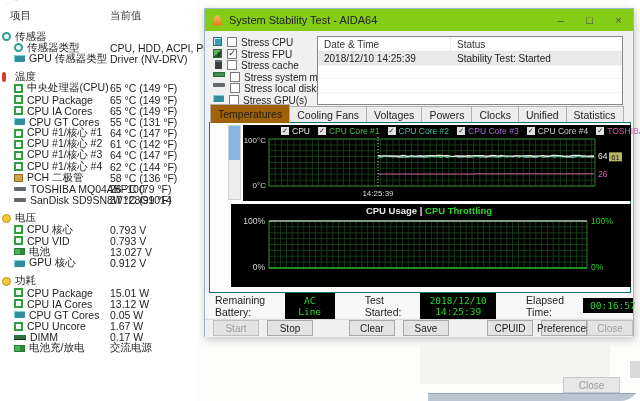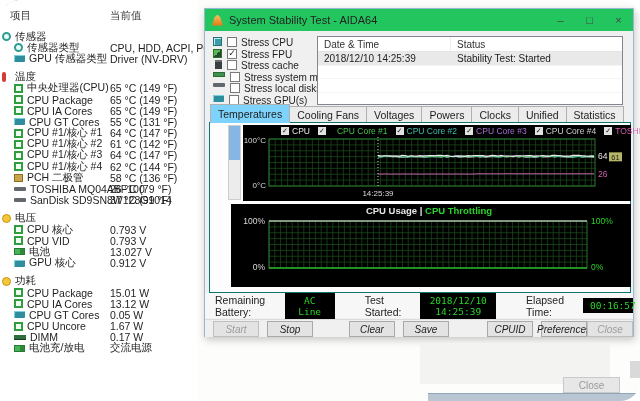--- a/index.html
+++ b/index.html
@@ -37,59 +37,59 @@
   .ic-fpu{width:9px;height:9px;background:linear-gradient(135deg,#57b956 50%,#29452c 50%);border:1px solid #2f6f2f;}
   .ic-cache{width:7px;height:9px;background:#3a3f44;margin-left:2px;box-shadow:inset 0 2px 0 #6a6f74;}
   .ic-memory{width:12px;height:5px;background:#3f8f4f;border:1px solid #2a6a35;}
 
   
   .cb{width:10px;height:10px;border:1px solid #7a7a7a;background:#fff;display:inline-flex;align-items:center;justify-content:center;font-size:9px;color:#222;box-sizing:border-box;flex:none;}
   .cb.checked::after{content:"✓";margin-top:-1px;}
 
   
   .aida-window{position:absolute;left:204px;top:8px;width:430px;height:329px;background:#f0f0f0;border:1px solid #96b8d2;box-sizing:border-box;box-shadow:1px 3px 8px rgba(0,0,0,.22);}
-  .titlebar{position:absolute;top:0;left:0;width:100%;height:22px;background:#22c55e;display:flex;align-items:center;padding-left:7px;box-sizing:border-box;font-size:11px;color:#222;}
+  .titlebar{position:absolute;top:0;left:0;width:100%;height:22px;background:#84cc16;display:flex;align-items:center;padding-left:7px;box-sizing:border-box;font-size:11px;color:#222;}
   .app-icon{width:11px;height:11px;margin-right:6px;background:linear-gradient(180deg,#f6c15a,#e07818);clip-path:polygon(50% 0,78% 30%,100% 100%,0 100%,22% 28%);}
   .win-controls{margin-left:auto;display:flex;height:100%;}
   .win-btn{width:29px;height:100%;display:flex;align-items:center;justify-content:center;font-size:11px;color:#444;}
 
   .stress-list{position:absolute;left:8px;top:28px;}
   .stress-row{display:flex;align-items:flex-start;height:11.6px;font-size:10px;color:#1e1e1e;}
   .stress-row .ic{margin-right:5px;}
   .stress-row .cb{margin-right:4px;}
 
   .log-table{position:absolute;left:112px;top:27px;width:306px;height:69px;background:#fff;border:1px solid #82878f;box-sizing:border-box;font-size:10px;color:#222;overflow:hidden;}
   .log-header{display:flex;height:14px;align-items:center;border-bottom:1px solid #e4e4e4;color:#333;}
   .log-col1{width:133px;padding-left:6px;box-sizing:border-box;border-right:1px solid #eee;height:100%;display:flex;align-items:center;}
   .log-col2{flex:1;padding-left:6px;display:flex;align-items:center;height:100%;}
   .log-row{display:flex;height:12.5px;align-items:center;border-bottom:1px solid #f4f4f4;}
   .log-row.selected{background:#e9e9e9;}
   .log-row .log-col1{border-right:none;}
 
   .tabs{position:absolute;left:5px;top:97px;display:flex;font-size:10.5px;color:#1e1e1e;}
   .tab{padding:0 7px;height:16px;display:flex;align-items:center;background:#ececec;border:1px solid #b0b0b0;border-bottom:none;margin-right:-1px;position:relative;}
-  .tab.active{background:#7dd3fc;z-index:3;height:18px;margin-top:-2px;}
+  .tab.active{background:#a16207;z-index:3;height:18px;margin-top:-2px;}
 
   .tab-panel{position:absolute;left:4px;top:113px;width:422px;height:171px;background:#fdfdfd;border:1px solid #0f766e;box-sizing:border-box;}
 
   .v-slider{position:absolute;left:18px;top:2px;width:13px;height:75px;background:#ececec;border:1px solid #cfcfcf;box-sizing:border-box;}
   .v-slider .thumb{position:absolute;left:0;top:0;width:100%;height:34px;background:#86b7e4;}
 
   .temp-chart{position:absolute;left:33px;top:2px;width:388px;height:76px;background:#000;}
   .legend{position:absolute;top:1px;left:38px;display:flex;gap:8px;font-size:8.5px;line-height:10px;white-space:nowrap;}
   .lg-item{display:flex;align-items:center;}
   .lg-cb{width:8px;height:8px;background:#e2e2e2;color:#111;font-size:7px;display:flex;align-items:center;justify-content:center;margin-right:3px;}
   .usage-chart{position:absolute;left:21px;top:81px;width:400px;height:83px;background:#000;}
 
   .status-row{position:absolute;left:0;top:284px;width:100%;height:25px;display:flex;align-items:center;font-size:10.5px;color:#222;background:#f7f7f7;}
   .status-row .st-label{margin-left:30px;}
   .status-row .st-label:first-child{margin-left:10px;}
   .lcd{background:#000;color:#2ad42a;font-family:"DejaVu Sans Mono",monospace;font-size:9.5px;padding:2px 7px;margin-left:19px;min-width:36px;text-align:center;}
 
-  .button-row{position:absolute;left:0;top:310px;width:100%;height:17px;background:#f0f0f0;border-top:1px solid #dcdcdc;display:flex;align-items:flex-end;font-style:italic;}
+  .button-row{position:absolute;left:0;top:310px;width:100%;height:17px;background:#f0f0f0;border-top:1px solid #dcdcdc;display:flex;align-items:flex-start;}
   .btn{height:16px;padding:0 9px;min-width:46px;background:#e3e3e3;border:1px solid #a9a9a9;font-size:10px;color:#1e1e1e;display:flex;align-items:center;justify-content:center;margin-left:8px;box-sizing:border-box;}
   .btn.disabled{color:#9d9d9d;border-color:#bfbfbf;}
   .btn:nth-child(3){margin-left:36px;}
   .btn:nth-child(5){margin-left:38px;}
   .btn:last-child{margin-left:auto;margin-right:8px;}
 
   
   .frag-close{position:absolute;left:563px;top:377px;width:57px;height:16px;background:#e7e7e7;border:1px solid #c9c9c9;color:#9a9a9a;font-size:10px;display:flex;align-items:center;justify-content:center;box-sizing:border-box;}
   .frag-band{position:absolute;left:428px;top:393px;width:212px;height:8px;background:#b9c6d2;border-top:1px solid #8fa6b8;}
   .frag-block{position:absolute;left:630px;top:361px;width:10px;height:17px;background:#d9d9d9;}
@@ -320,21 +320,21 @@
         </div>
 
       <div class="temp-chart">
         <div class="legend" id="temp-legend">
             <span class="lg-item">
               <span class="lg-cb">✓</span>
               <span style="color: rgb(232, 232, 232);">CPU</span>
             </span>
             <span class="lg-item">
               <span class="lg-cb">✓</span>
-              <span style="color: rgb(70, 194, 75); margin-left: 8px;">CPU Core #1</span>
+              <span style="color: rgb(70, 194, 75);">CPU Core #1</span>
             </span>
             <span class="lg-item">
               <span class="lg-cb">✓</span>
               <span style="color: rgb(63, 191, 174);">CPU Core #2</span>
             </span>
             <span class="lg-item">
               <span class="lg-cb">✓</span>
               <span style="color: rgb(168, 111, 212);">CPU Core #3</span>
             </span>
             <span class="lg-item">

